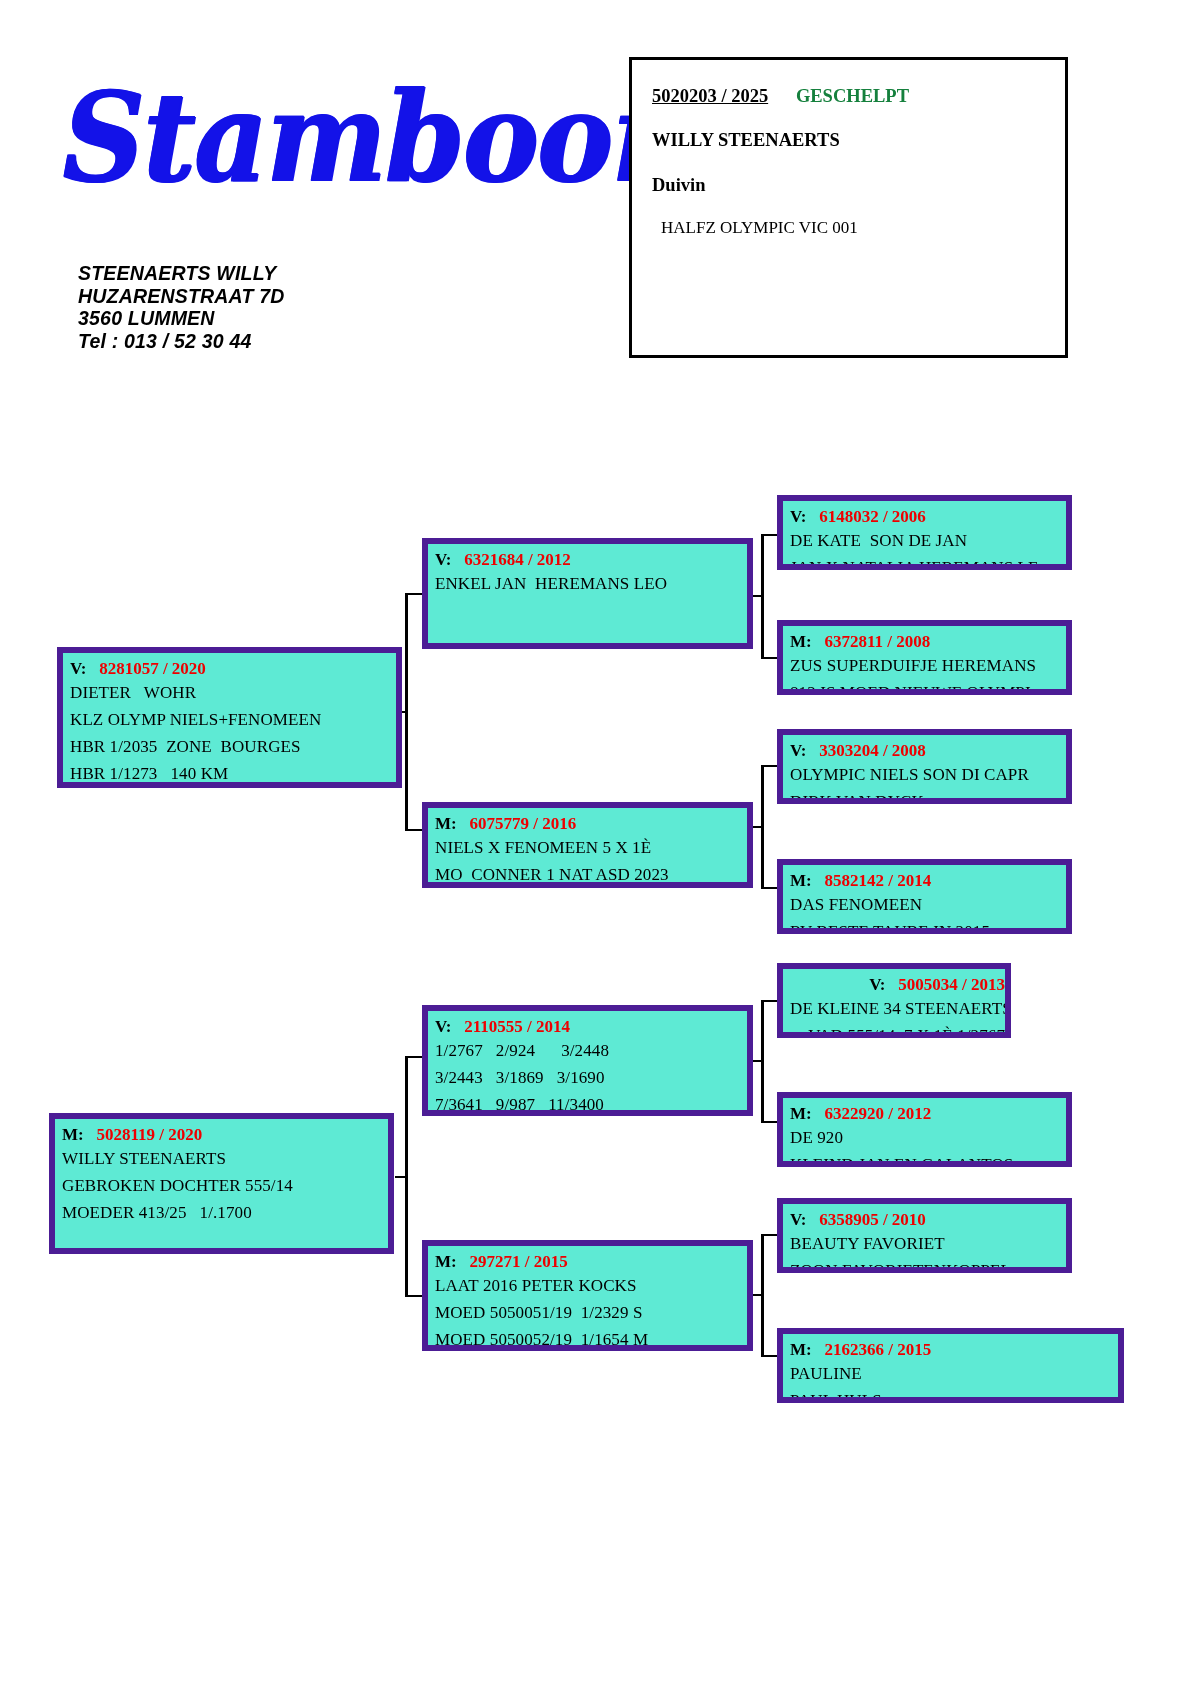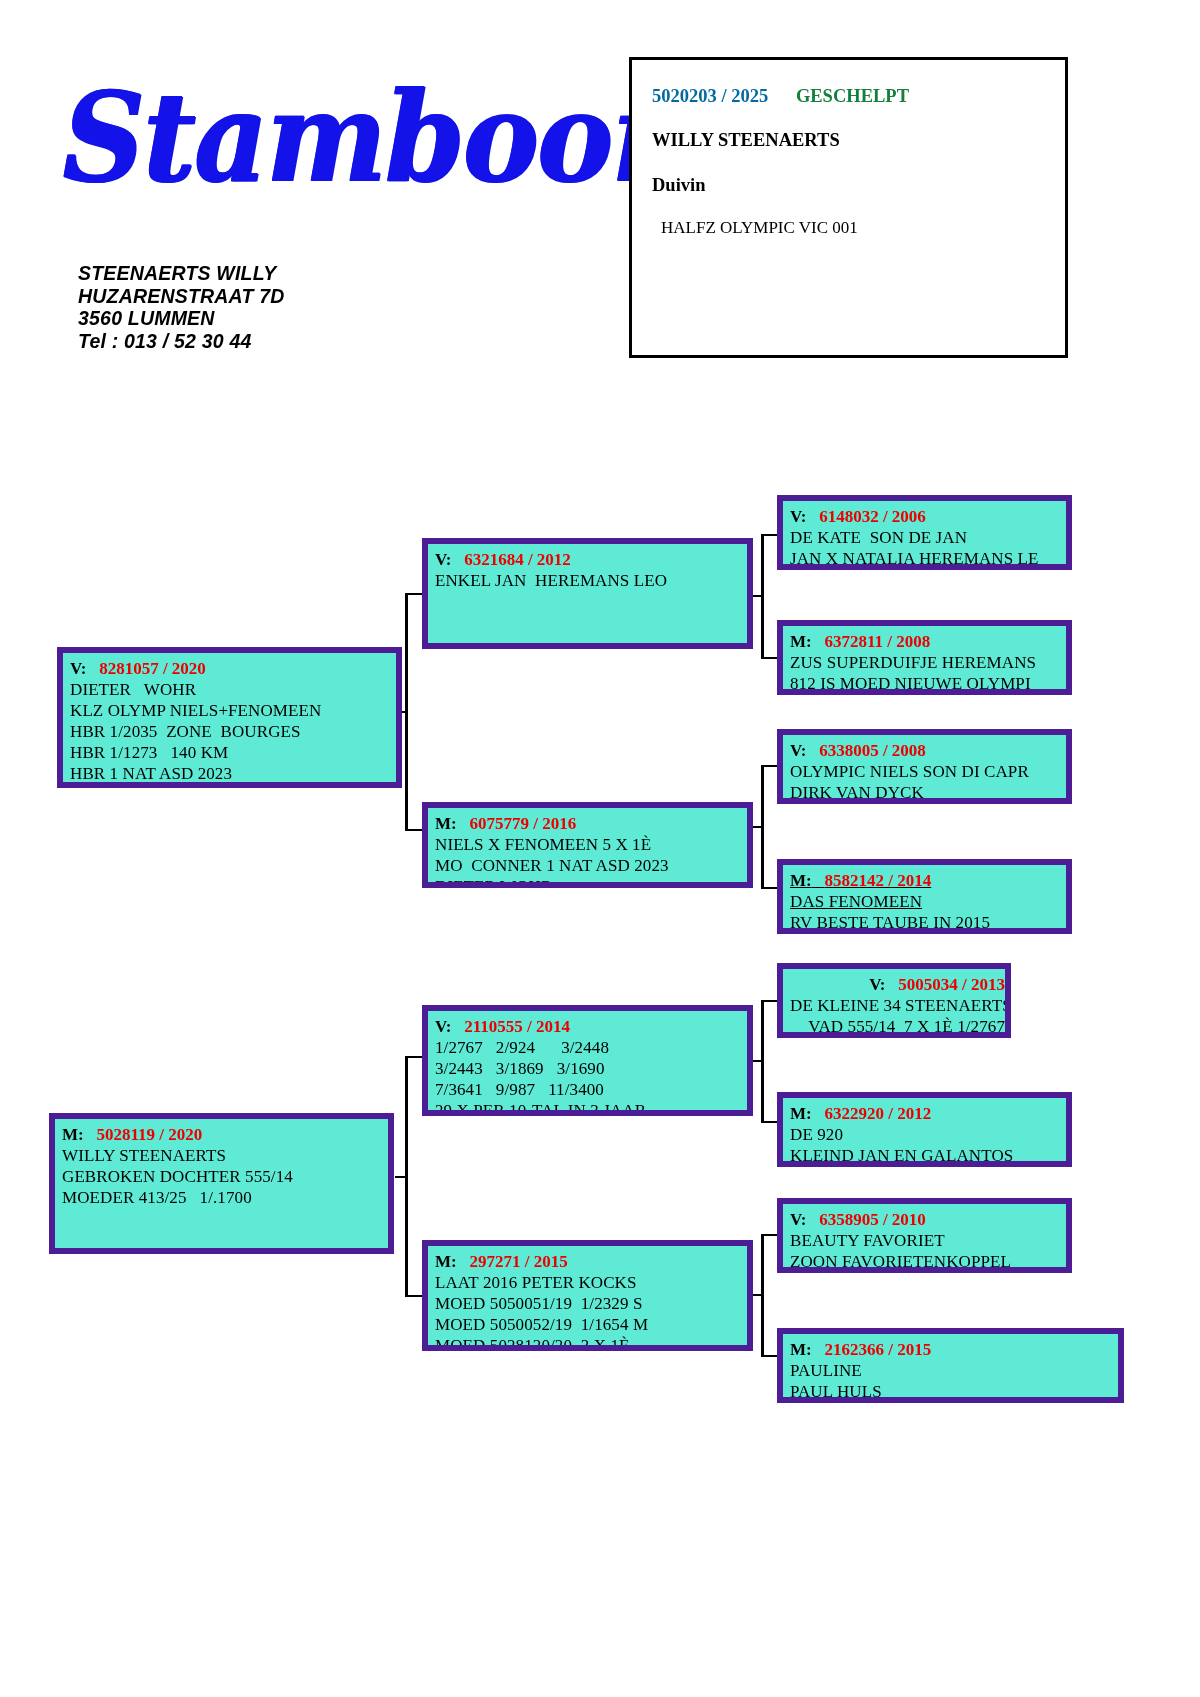--- a/index.html
+++ b/index.html
@@ -65,21 +65,21 @@
     background: #ffffff;
   }
   .hb-line1 {
     position: absolute;
     left: 20px;
     top: 26px;
     font-weight: bold;
     font-size: 18.5px;
     white-space: pre;
   }
-  .hb-ring { color: #0369a1; }
+  .hb-ring { color: #000000; text-decoration: underline; }
   .hb-kind { color: #15803d; }
   .hb-line2 {
     position: absolute;
     left: 20px;
     top: 70px;
     font-weight: bold;
     font-size: 18.5px;
   }
   .hb-line3 {
     position: absolute;
@@ -108,21 +108,21 @@
     font-size: 17px;
     font-weight: bold;
     white-space: pre;
     line-height: 21px;
     margin-bottom: 0px;
   }
   .pbox .hdr .sex { color: #000000; }
   .pbox .hdr .ring { color: #ee0000; }
   .pbox .lines {
     font-size: 17px;
-    line-height: 21px;
+    line-height: 27px;
     white-space: pre;
     letter-spacing: 0.1px;
   }
 
   
   .conn {
     position: absolute;
     background: #000000;
   }
   .conn.v { width: 3px; }
@@ -226,26 +226,26 @@
 JAN X NATALIA HEREMANS LE</div>
   </div>
 
   <div class="pbox" style="left:777px; top:620px; width:295px; height:75px;">
     <div class="hdr"><span class="sex">M:</span>   <span class="ring">6372811 / 2008</span></div>
     <div class="lines">ZUS SUPERDUIFJE HEREMANS
 812 IS MOED NIEUWE OLYMPI</div>
   </div>
 
   <div class="pbox" style="left:777px; top:729px; width:295px; height:75px;">
-    <div class="hdr"><span class="sex">V:</span>   <span class="ring">6338005 / 2008</span></div>
+    <div class="hdr"><span class="sex">V:</span>   <span class="ring">3303204 / 2008</span></div>
     <div class="lines">OLYMPIC NIELS SON DI CAPR
 DIRK VAN DYCK</div>
   </div>
 
-  <div class="pbox" style="left:777px; top:859px; width:295px; height:75px;text-decoration:underline;">
+  <div class="pbox" style="left:777px; top:859px; width:295px; height:75px;">
     <div class="hdr"><span class="sex">M:</span>   <span class="ring">8582142 / 2014</span></div>
     <div class="lines">DAS FENOMEEN
 RV BESTE TAUBE IN 2015</div>
   </div>
 
   <div class="pbox" style="left:777px; top:963px; width:234px; height:75px;text-align:right;">
     <div class="hdr"><span class="sex">V:</span>   <span class="ring">5005034 / 2013</span></div>
     <div class="lines">DE KLEINE 34 STEENAERTS W
 VAD 555/14  7 X 1È 1/2767</div>
   </div>

